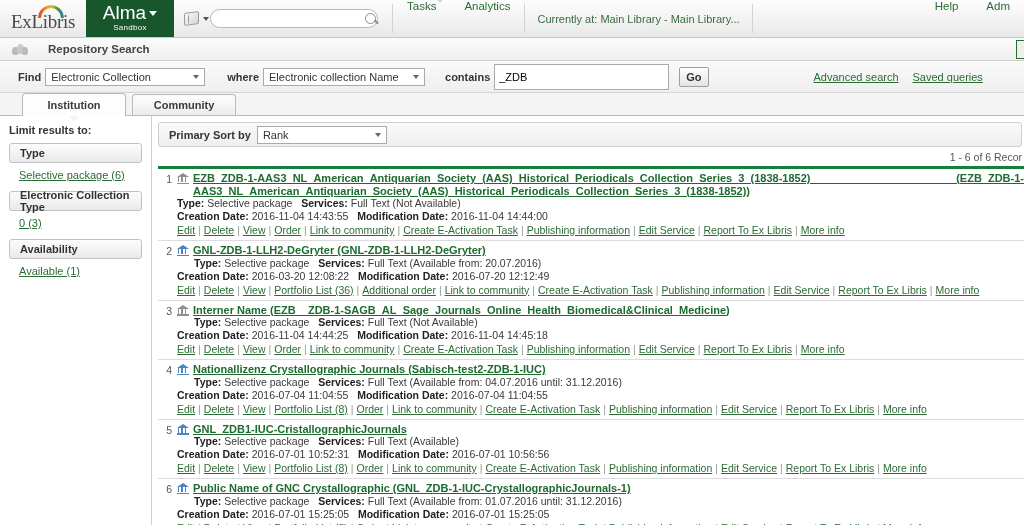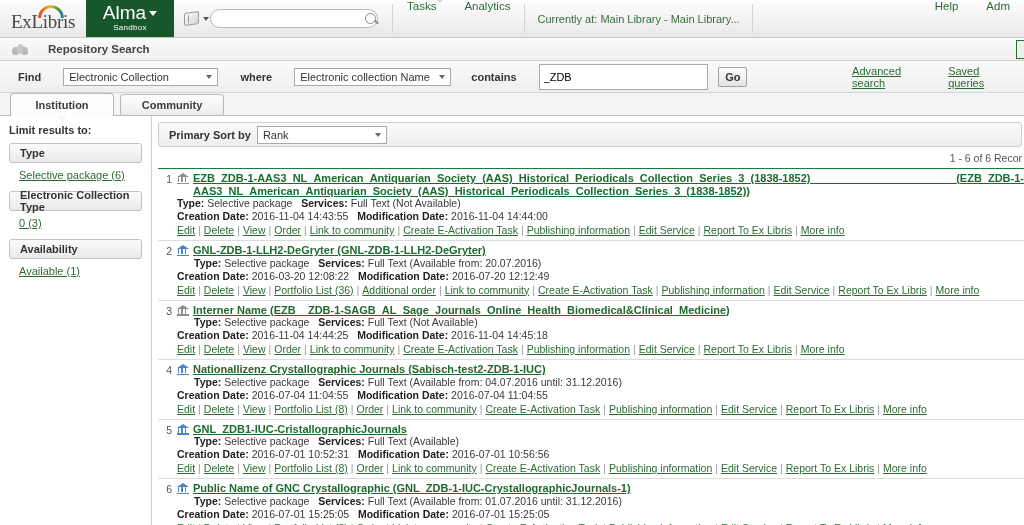--- a/index.html
+++ b/index.html
@@ -197,21 +197,21 @@
   
   .criteria-bar {
     height: 32px;
     background: linear-gradient(to bottom,#fafafa,#efefef);
     border-bottom: 1px solid #d5d5d5;
     display: flex; align-items: center;
     padding: 0 8px 0 18px;
   }
   .crit-label {
     font-weight: bold; font-size: 11px; color: #333;
-    margin-right: 22px;
+    margin-right: 4px;
   }
   .fake-select {
     height: 18px;
     background: #fff;
     border: 1px solid #a9a9a9;
     display: flex; align-items: center;
     justify-content: space-between;
     padding: 0 2px 0 5px;
     font-size: 11px;
     cursor: pointer;
@@ -253,21 +253,21 @@
     font-size: 11px;
     cursor: pointer;
   }
 
   
   .tabs-row {
     height: 23px;
     background: #f4f4f4;
     border-bottom: 1px solid #b9b9b9;
     display: flex; align-items: flex-end;
-    padding-left: 10px;
+    padding-left: 22px;
   }
   .tab {
     width: 104px; height: 21px;
     background: linear-gradient(to bottom,#fefefe,#ececec);
     border: 1px solid #b9b9b9;
     border-bottom: none;
     border-radius: 4px 4px 0 0;
     display: flex; align-items: center; justify-content: center;
     font-size: 11px; font-weight: bold;
     color: #3b3b3b;
@@ -340,21 +340,21 @@
     border-radius: 3px;
     display: flex; align-items: center;
     padding-left: 10px;
     margin-right: 2px;
   }
   .sortbar .lbl { font-weight: bold; font-size: 11px; margin-right: 6px; }
   .sel-sort { width: 130px; }
 
   .count-row {
     height: 22px;
-    border-bottom: 1px solid #15803d;
+    border-bottom: 3px solid #15803d;
     display: flex; align-items: center; justify-content: flex-end;
     padding-right: 2px;
     font-size: 10.5px;
     color: #555;
   }
 
   
   .result {
     border-bottom: 1px solid #dcdcdc;
     padding: 3px 0 3px 0;

